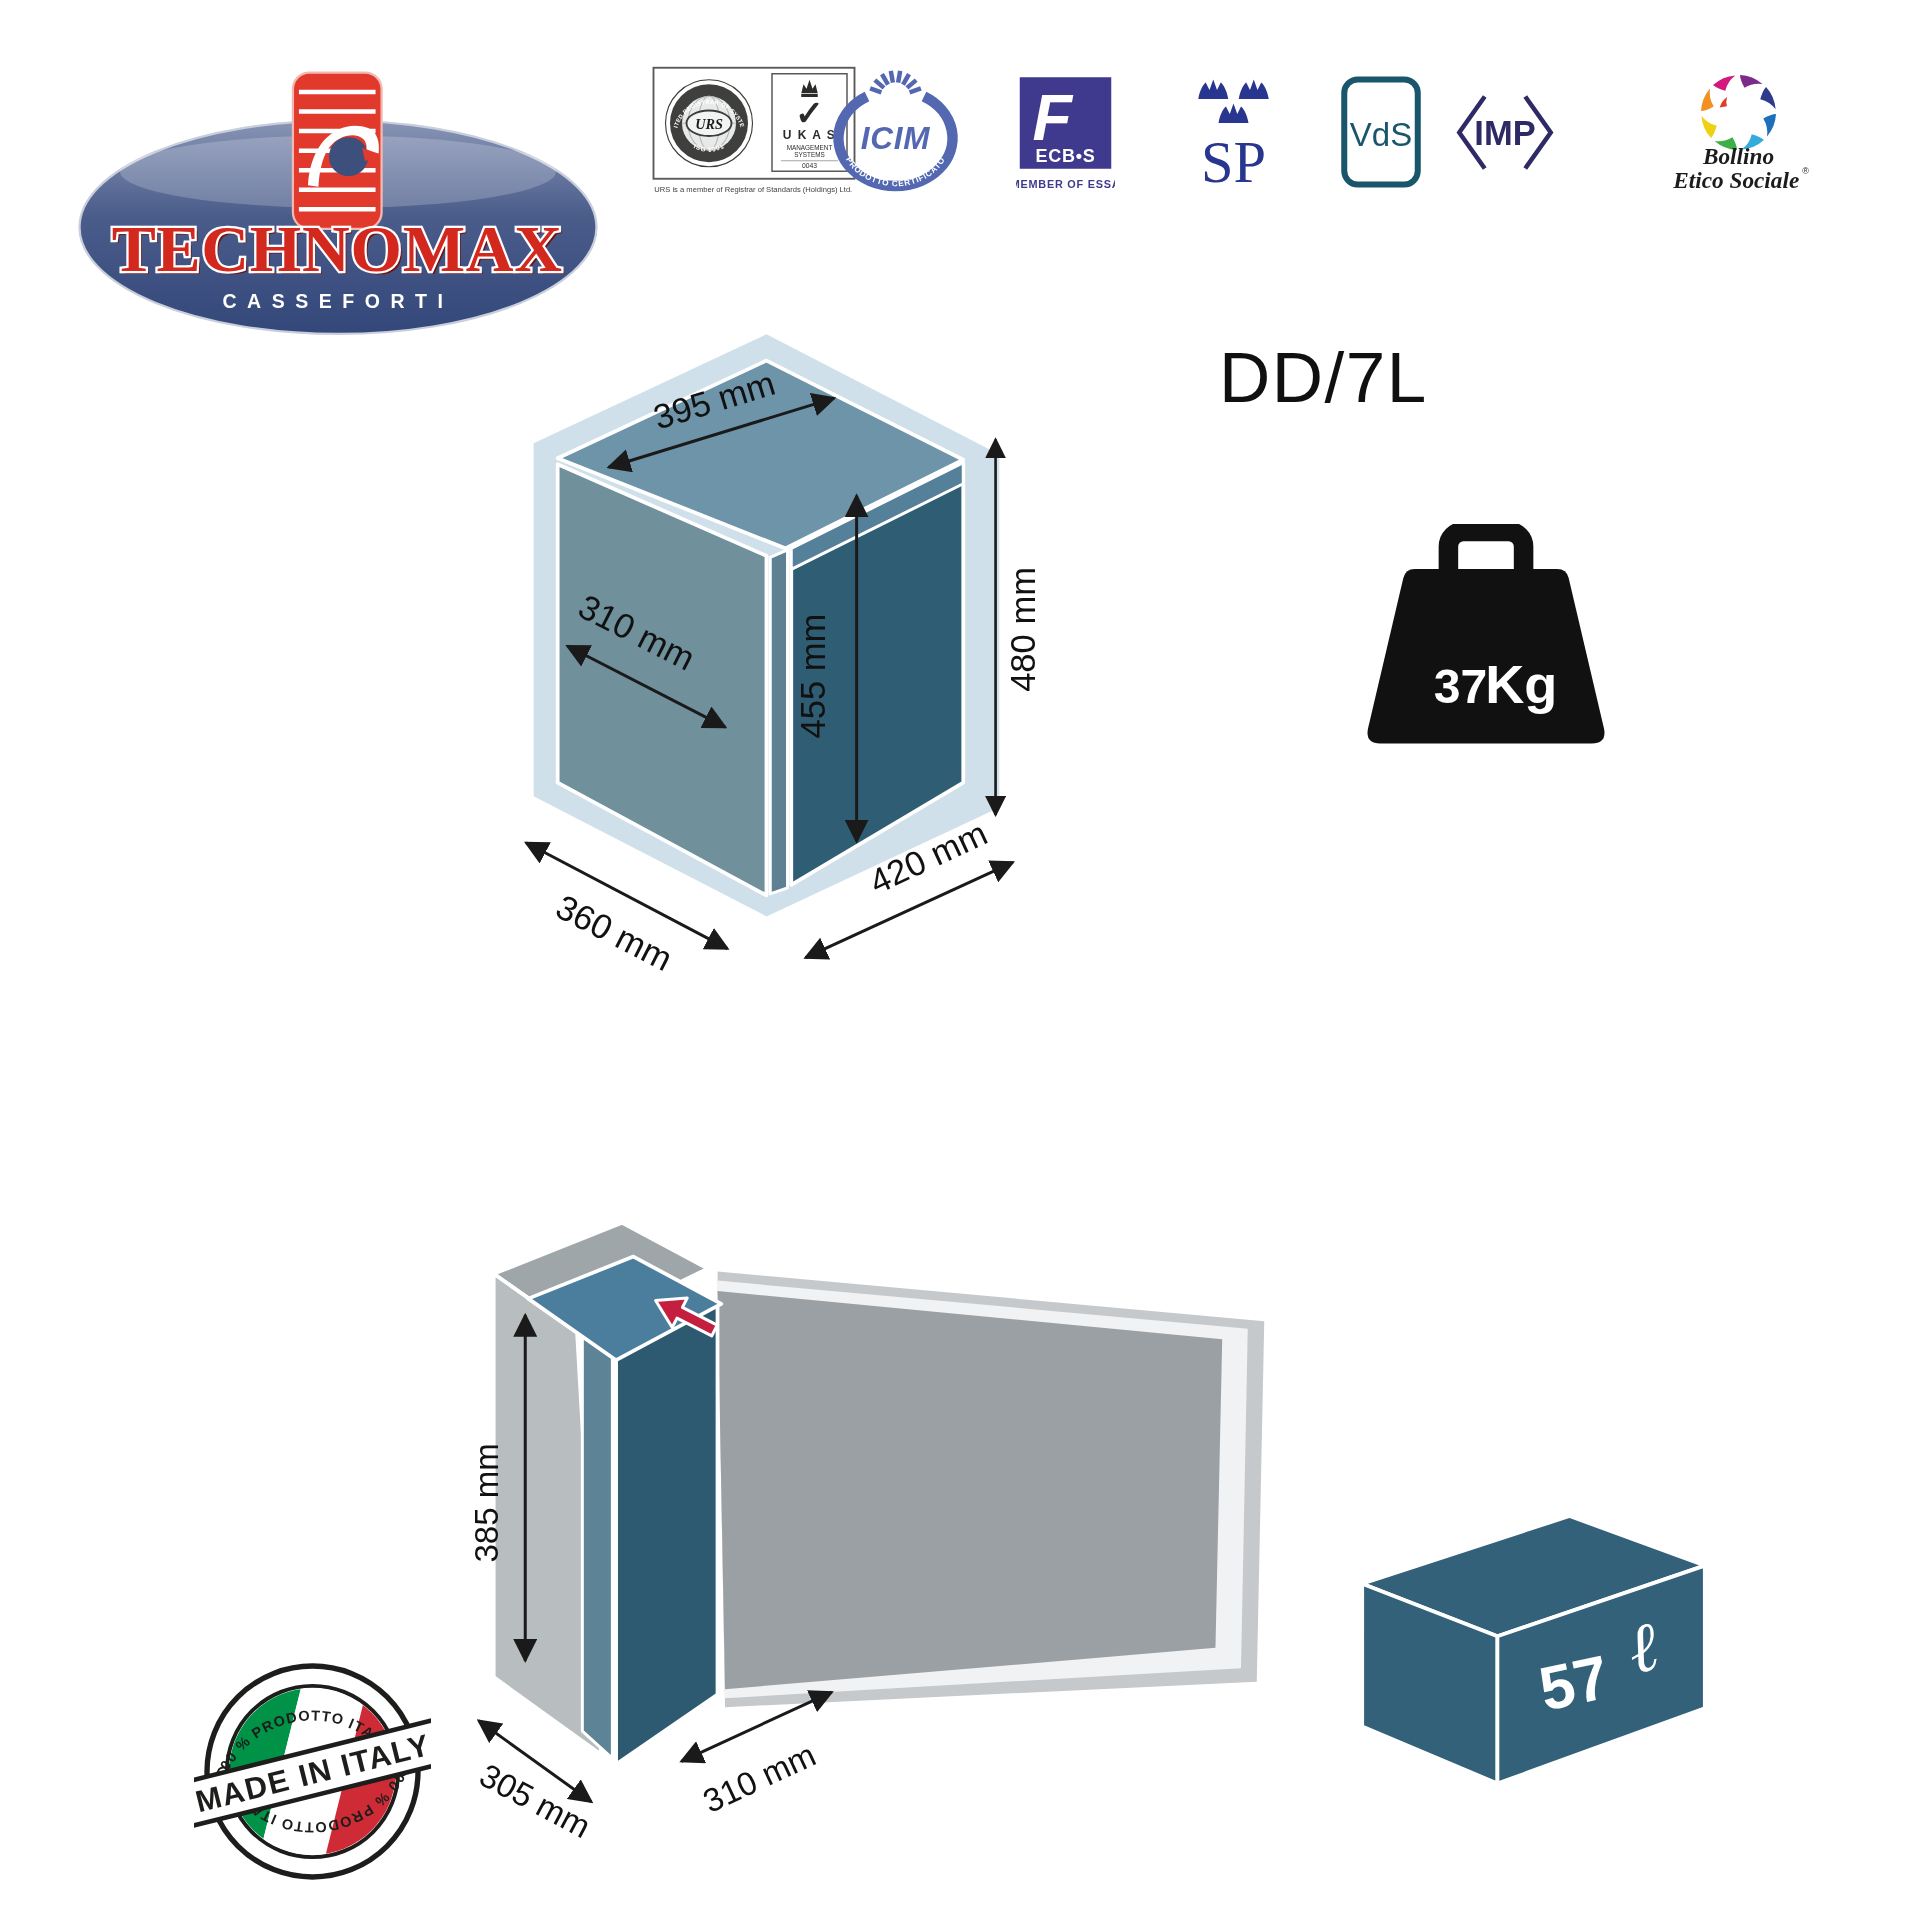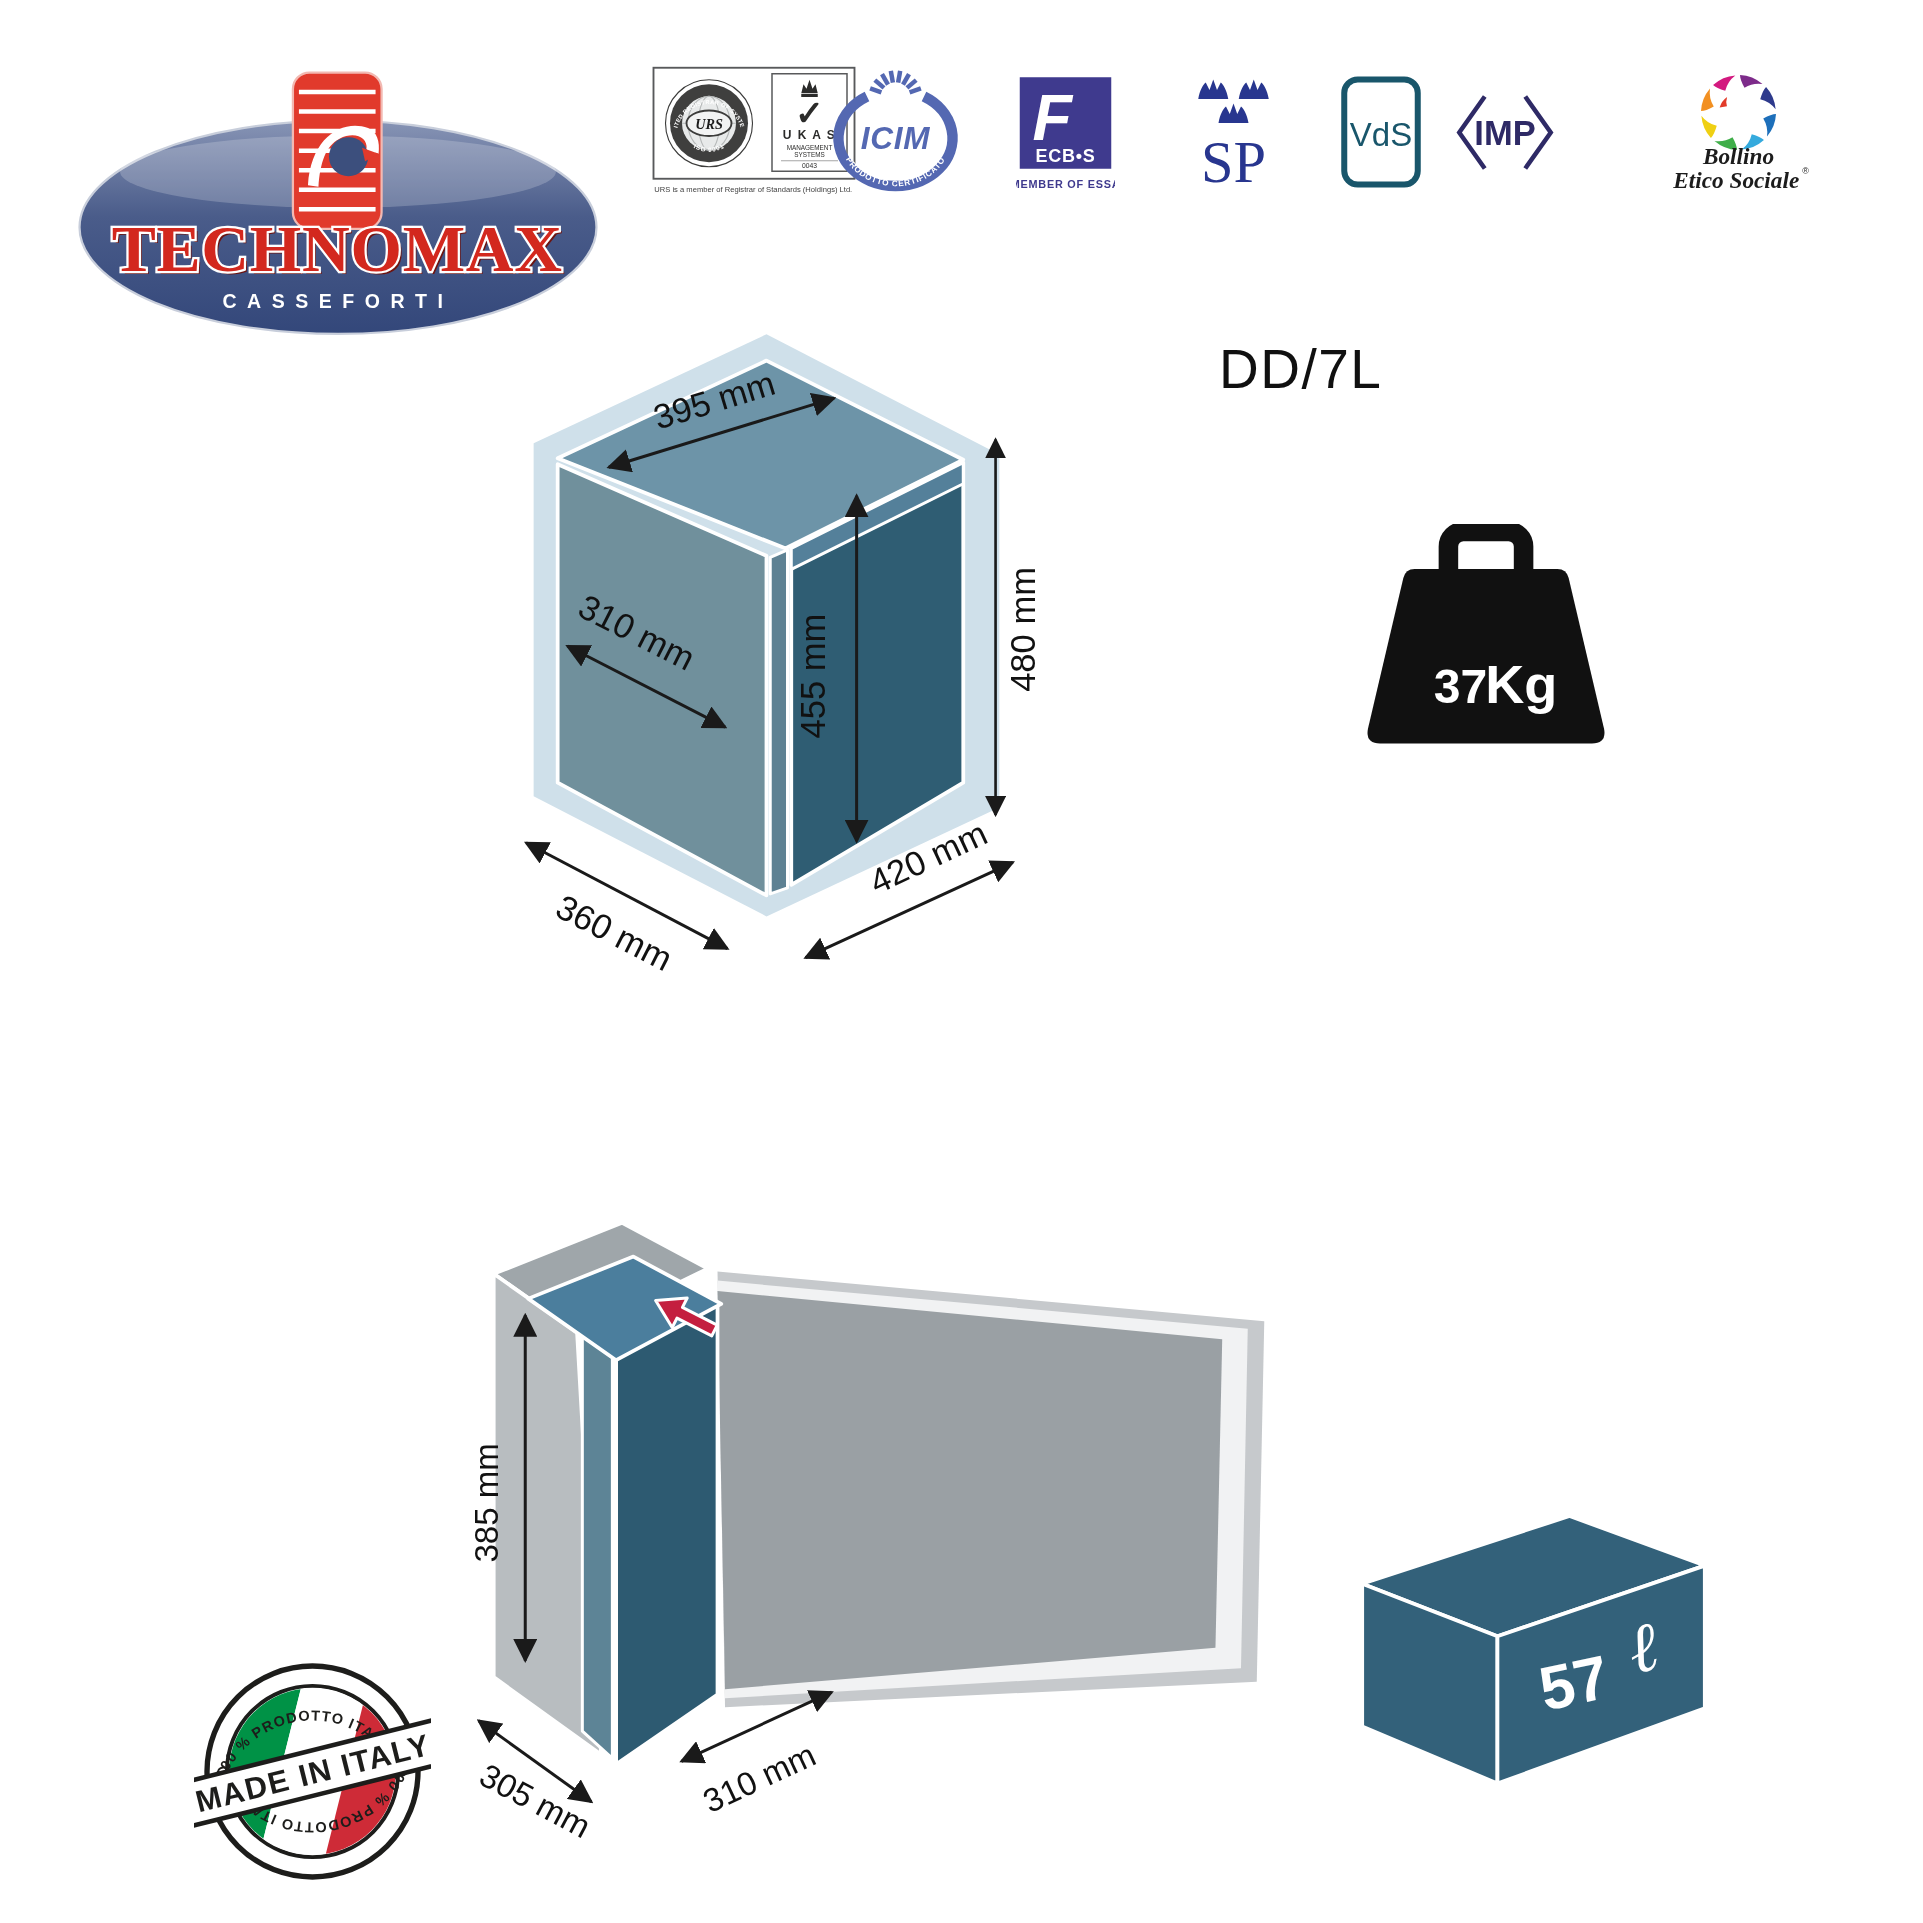--- a/index.html
+++ b/index.html
@@ -1,21 +1,21 @@
 <!DOCTYPE html>
 <html style="font-size:12px"><head>
 <meta charset="utf-8">
 <style>
   html,body{margin:0;padding:0;background:#fff;}
   .page{position:relative;width:1924px;height:1924px;background:#fff;overflow:hidden;
         font-family:"Liberation Sans",sans-serif;}
   .abs{position:absolute;}
   .fs{font-family:"Liberation Sans",sans-serif;}
   .fserif{font-family:"Liberation Serif",serif;}
-  #model-title{font-size:55px;color:#101010;letter-spacing:1.5px;font-weight:400;}
+  #model-title{font-size:71px;color:#101010;letter-spacing:1.5px;font-weight:400;}
   svg text{user-select:none;}
   .dim{font-size:46px;fill:#111;font-family:"Liberation Sans",sans-serif;}
   .dimb{font-size:44px;fill:#111;font-family:"Liberation Sans",sans-serif;}
 </style>
 </head>
 <body>
 
 <div class="page">
 
   <svg class="abs" style="left:75px;top:68px" width="526" height="272" viewBox="0 0 700 362">

